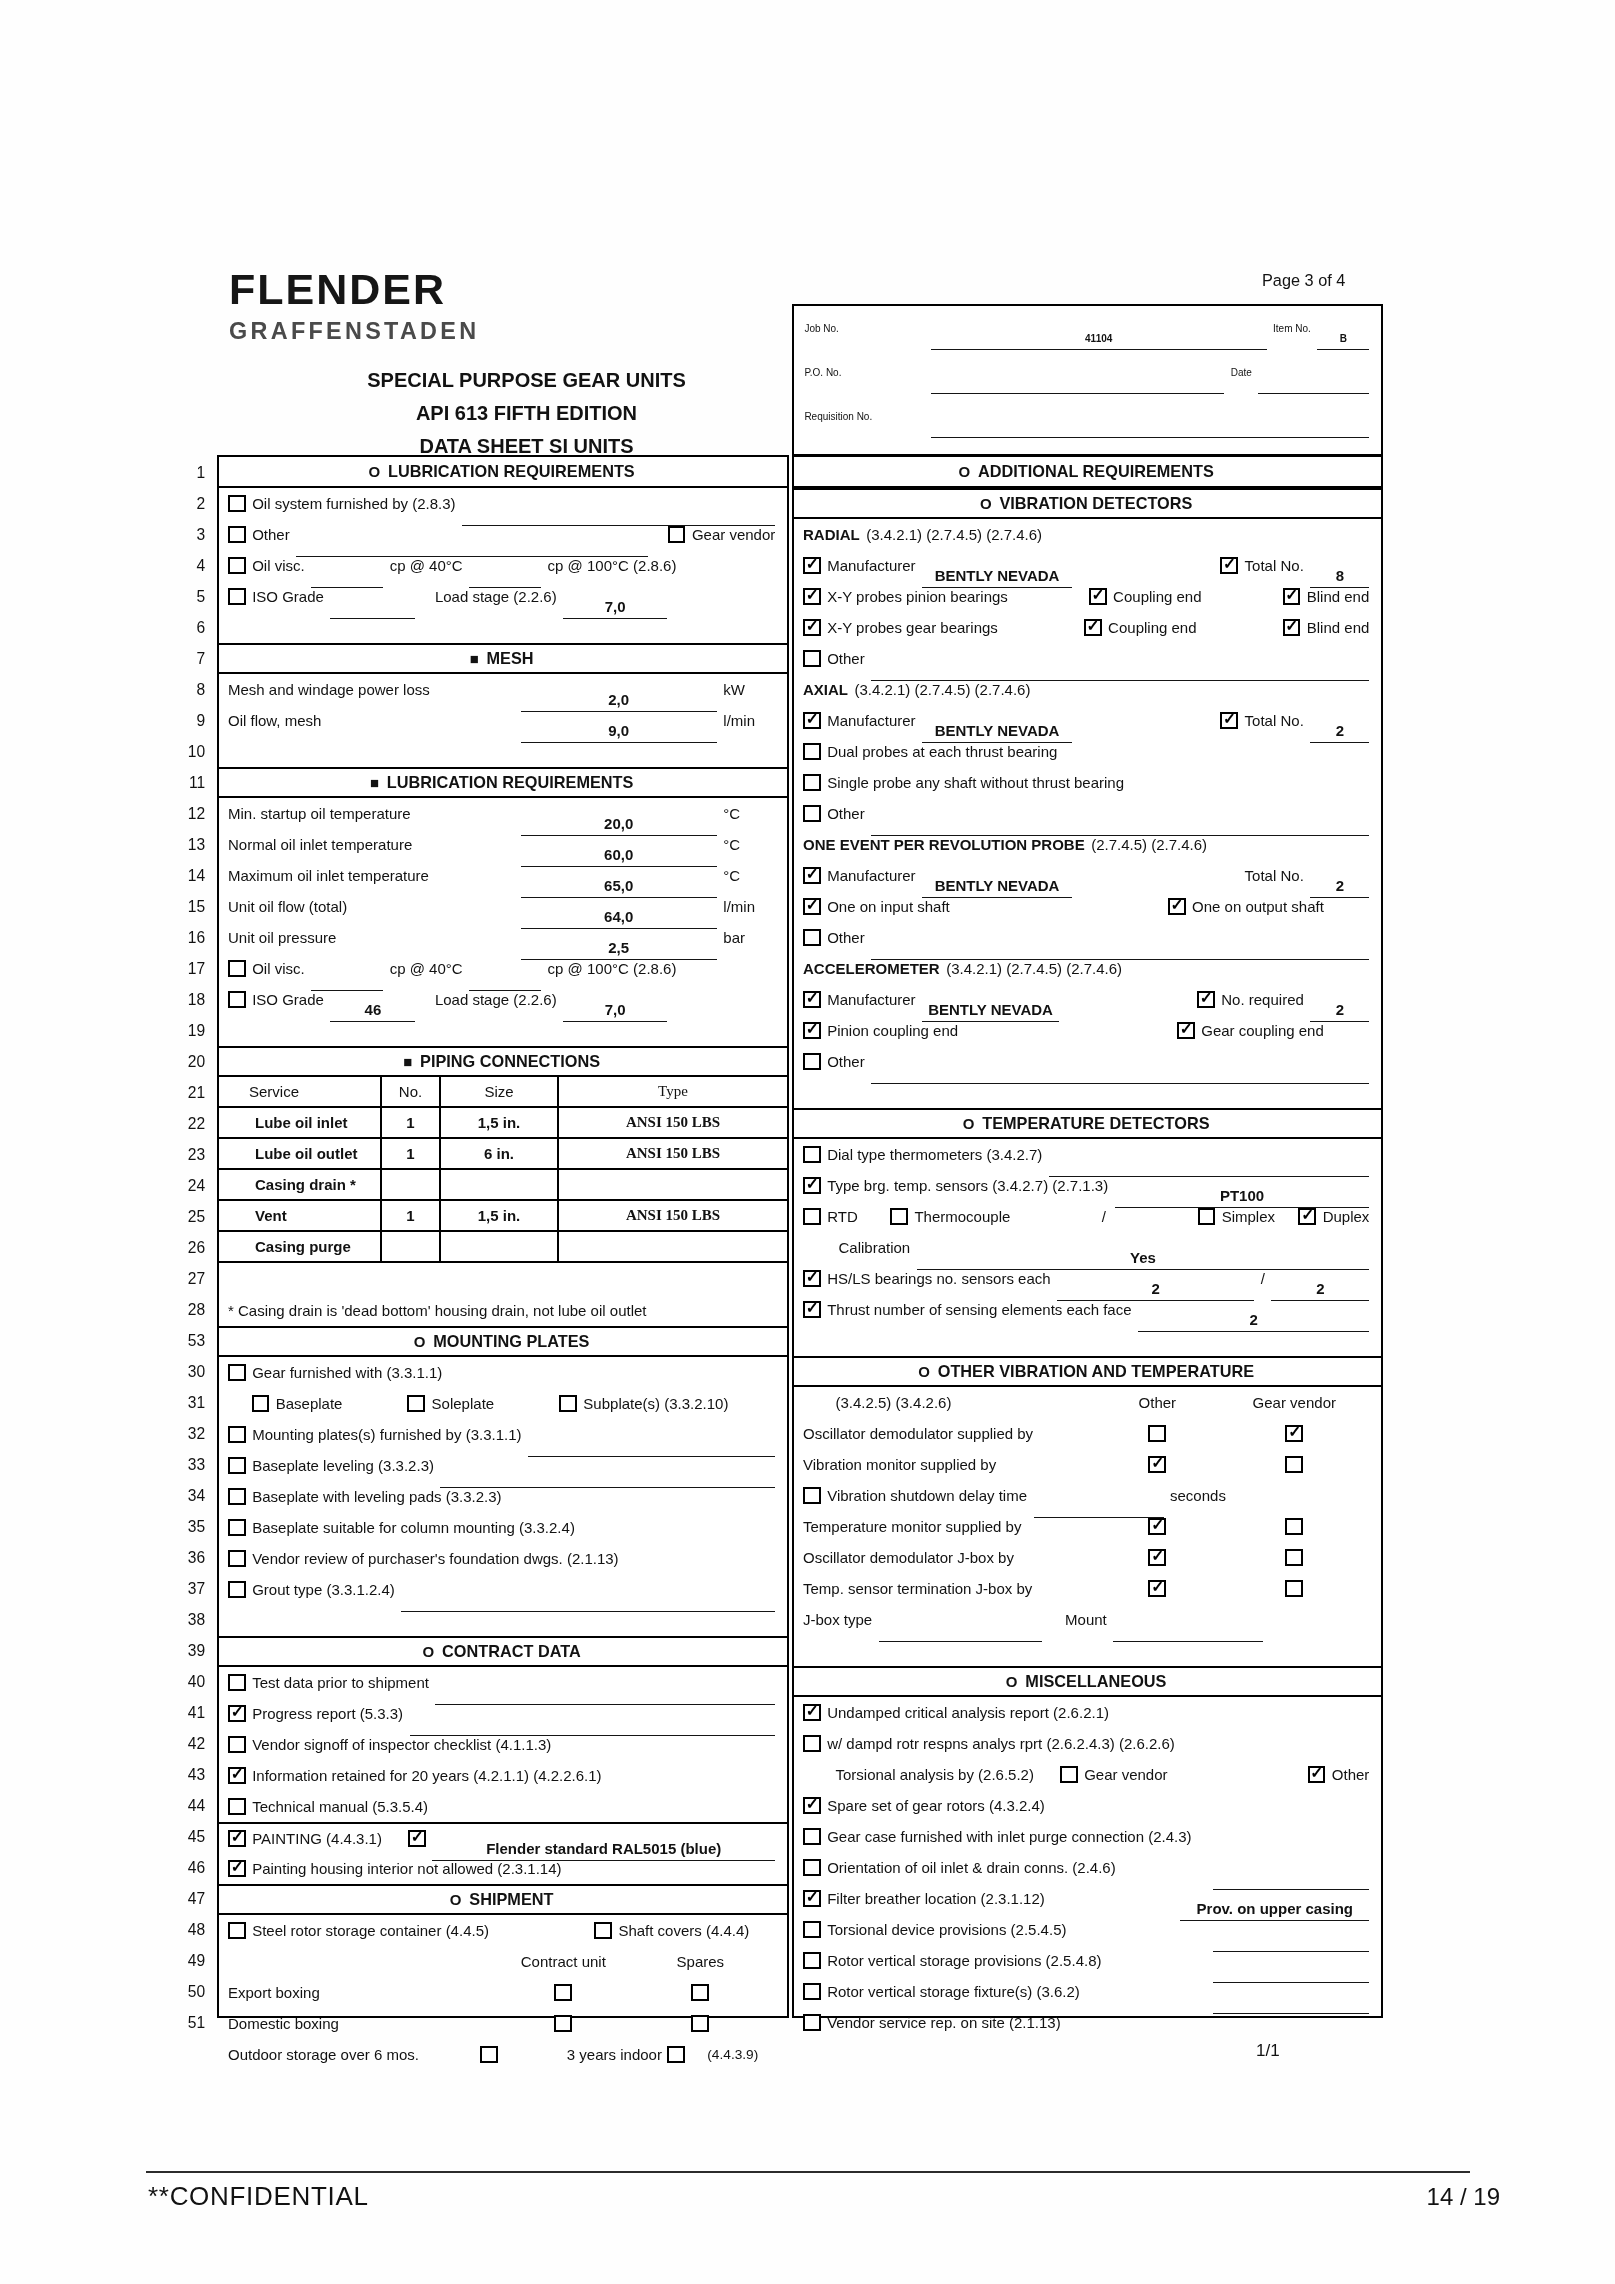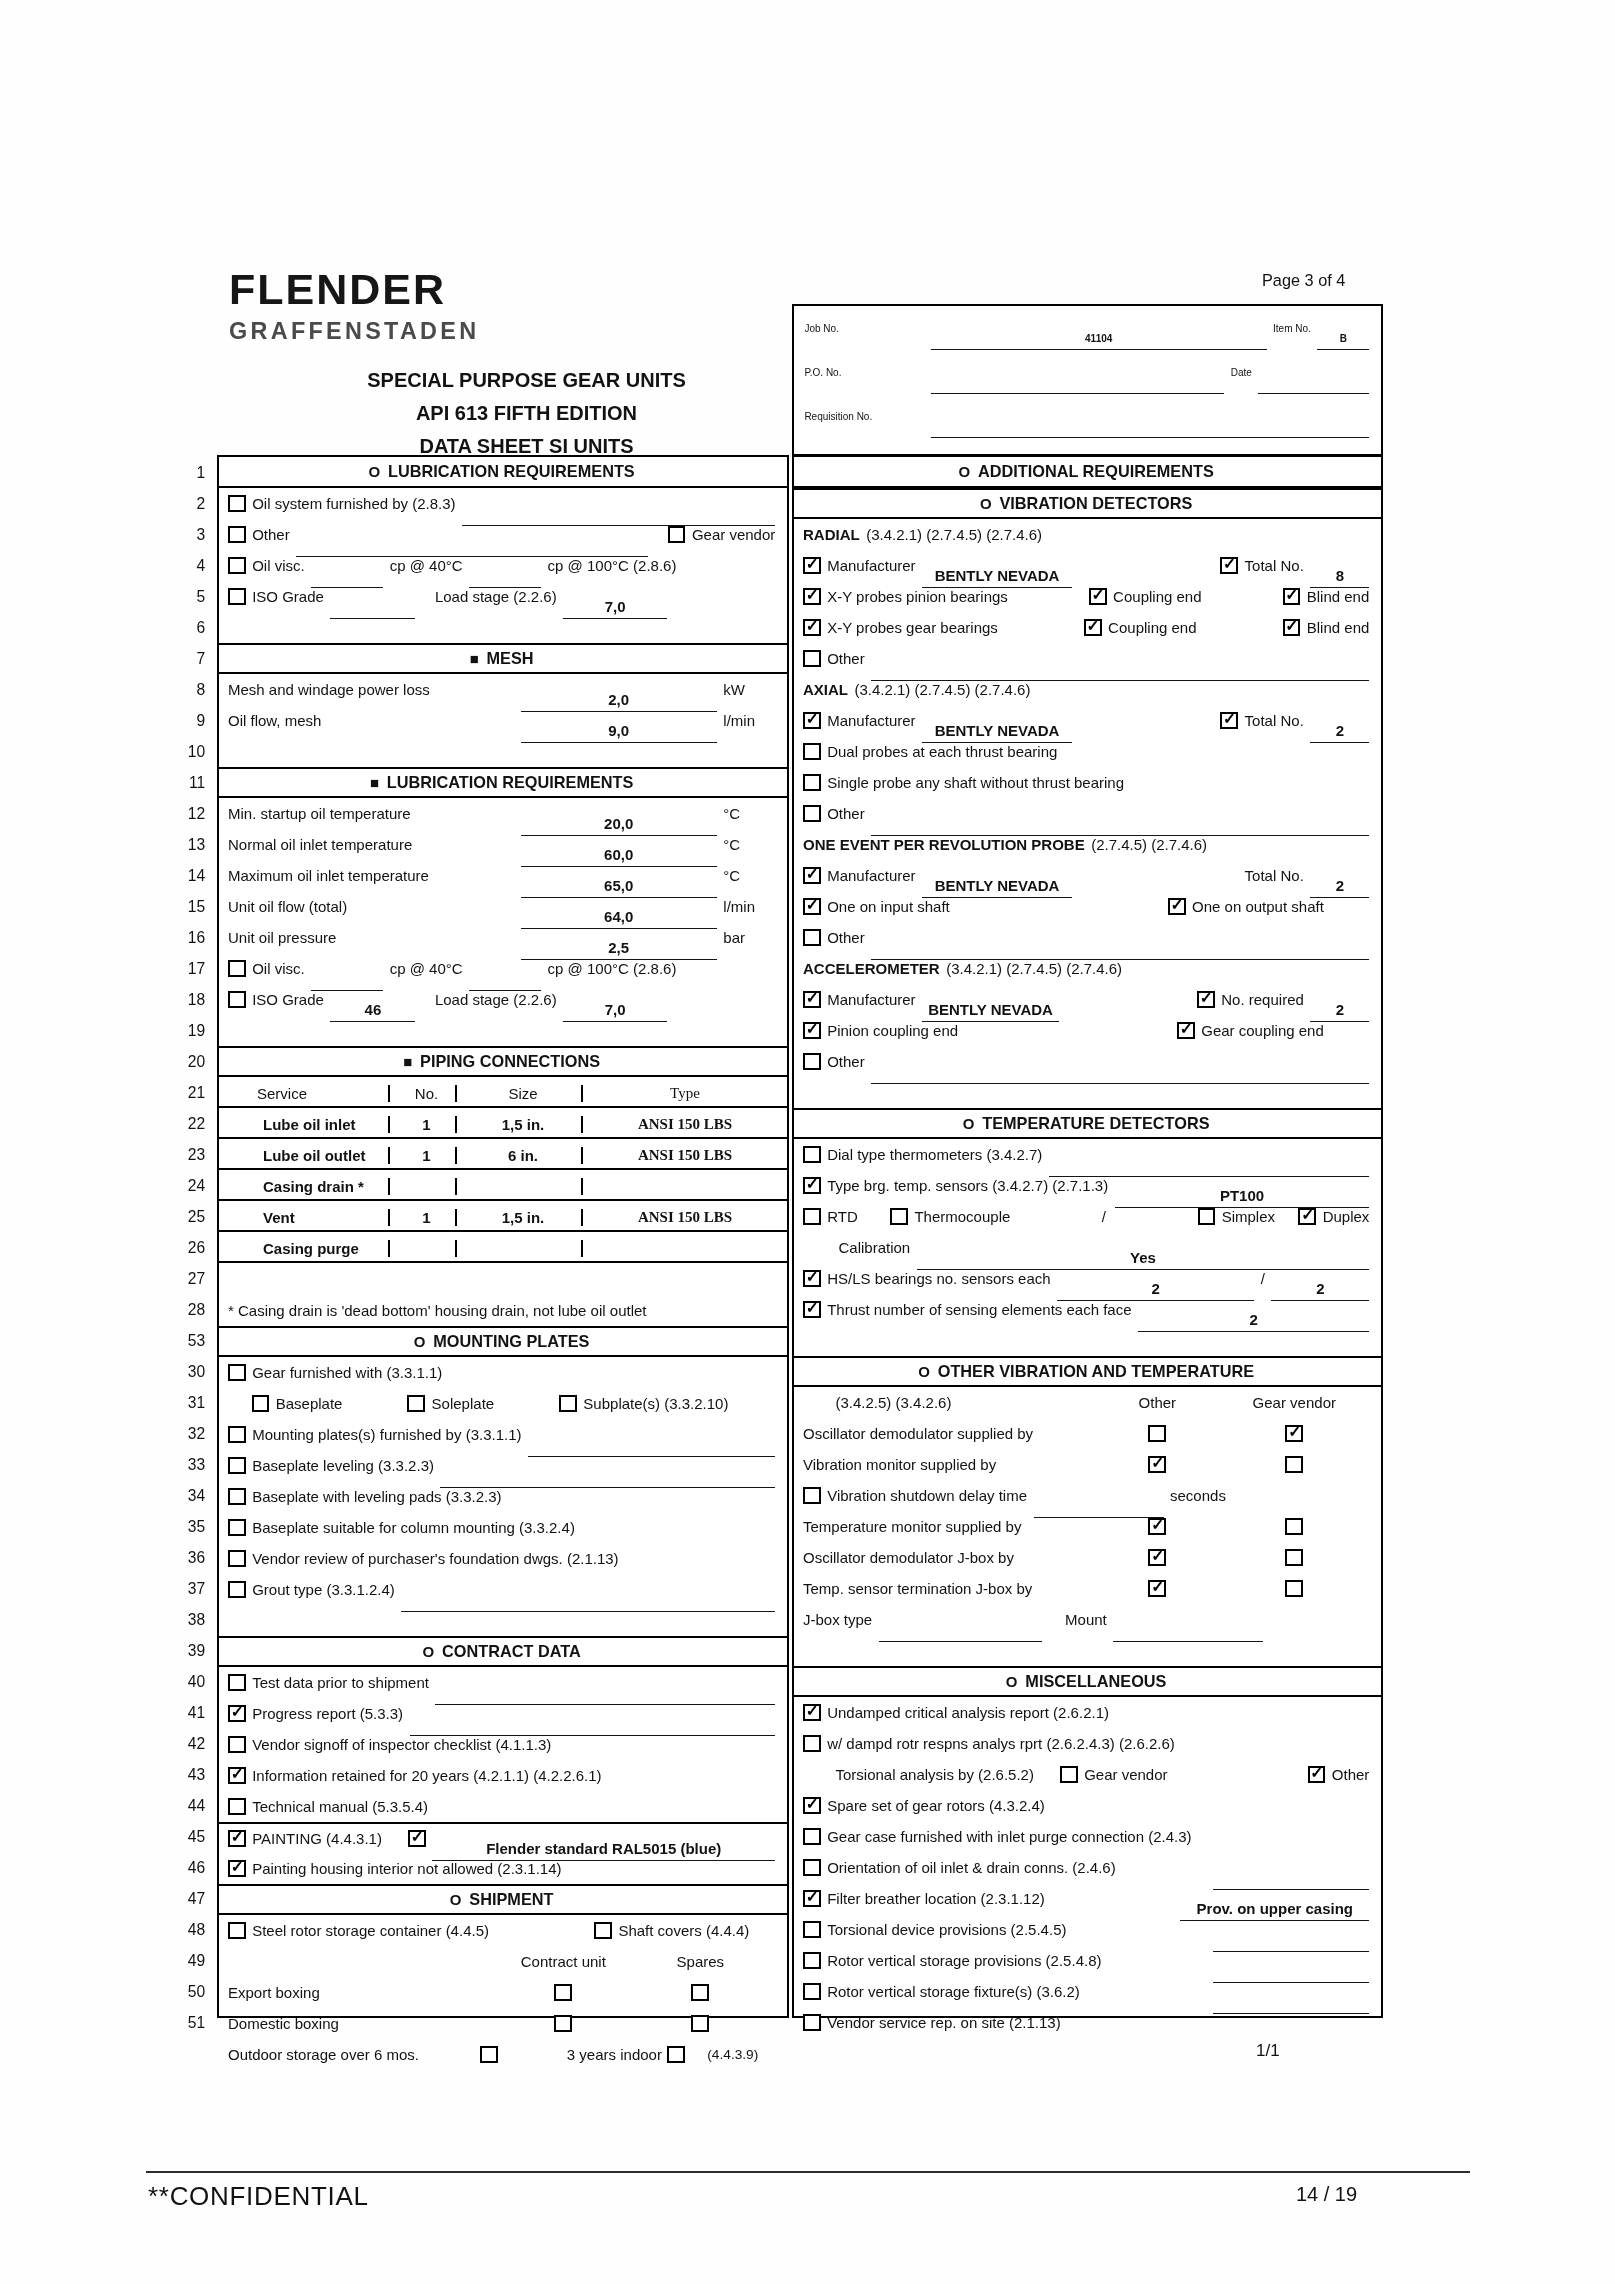--- a/index.html
+++ b/index.html
@@ -38,38 +38,38 @@
   .unit{width:52px;flex:none;}
   .sp{flex:none;display:inline-block;}
   .gap{flex:1;}
   .cb{width:13.7px;height:13.7px;border:2px solid #000;flex:none;position:relative;background:#fff;}
   .cb.c::after{content:"\2713";position:absolute;left:0.7px;top:-3.9px;font-size:15.6px;font-weight:bold;color:#000;}
   .uf{border-bottom:1.3px solid #151515;height:22px;display:flex;align-items:center;
       justify-content:center;padding:0 3.9px;box-sizing:border-box;flex:none;margin-top:22px;}
   .uf.fx{flex:1;}
   .val{font-weight:bold;line-height:1.15;white-space:nowrap;}
   
-  .row.prow{padding:8px;gap:8px;display:grid;grid-template-columns:163px 59px 118px 1fr;
+  .row.prow{padding:0;gap:0;display:grid;grid-template-columns:163px 59px 118px 1fr;
             border-bottom:2px solid #000;}
   .pcell{border-right:2px solid #000;display:flex;align-items:center;justify-content:center;
          font-weight:bold;height:100%;box-sizing:border-box;}
   .pcell:first-child{justify-content:flex-start;padding-left:36px;}
   .pcell:last-child{border-right:none;font-family:Liberation Serif, serif;}
   .row.prow.hdr .pcell{font-weight:normal;}
   .row.prow.hdr .pcell:first-child{padding-left:30px;}
   
   .r3l{flex:1;display:flex;align-items:center;gap:6.5px;min-width:0;}
   .r3c1{width:111px;flex:none;display:flex;align-items:center;justify-content:center;gap:5.2px;}
   .r3c2{width:150px;flex:none;display:flex;align-items:center;justify-content:center;gap:5.2px;}
   .r3t{width:68px;flex:none;font-size:13.7px;}
   
   .sheetnote{position:absolute;left:1256px;top:2041px;font-size:17px;}
   .footline{position:absolute;left:146px;top:2171px;width:1324px;height:2px;background:#2b2b2b;}
   .foot-left{position:absolute;left:148px;top:2181px;font-size:26px;letter-spacing:0.7px;}
-  .foot-right{position:absolute;left:1229px;top:2183px;width:195px;text-align:center;font-size:20px;}
+  .foot-right{position:absolute;left:1305px;top:2183px;width:195px;text-align:right;font-size:24px;}
 </style>
 </head>
 <body>
 
 <div class="page">
 
   <div class="logo">
     <div class="logo-main">FLENDER</div>
     <div class="logo-sub">GRAFFENSTADEN</div>
   </div>

